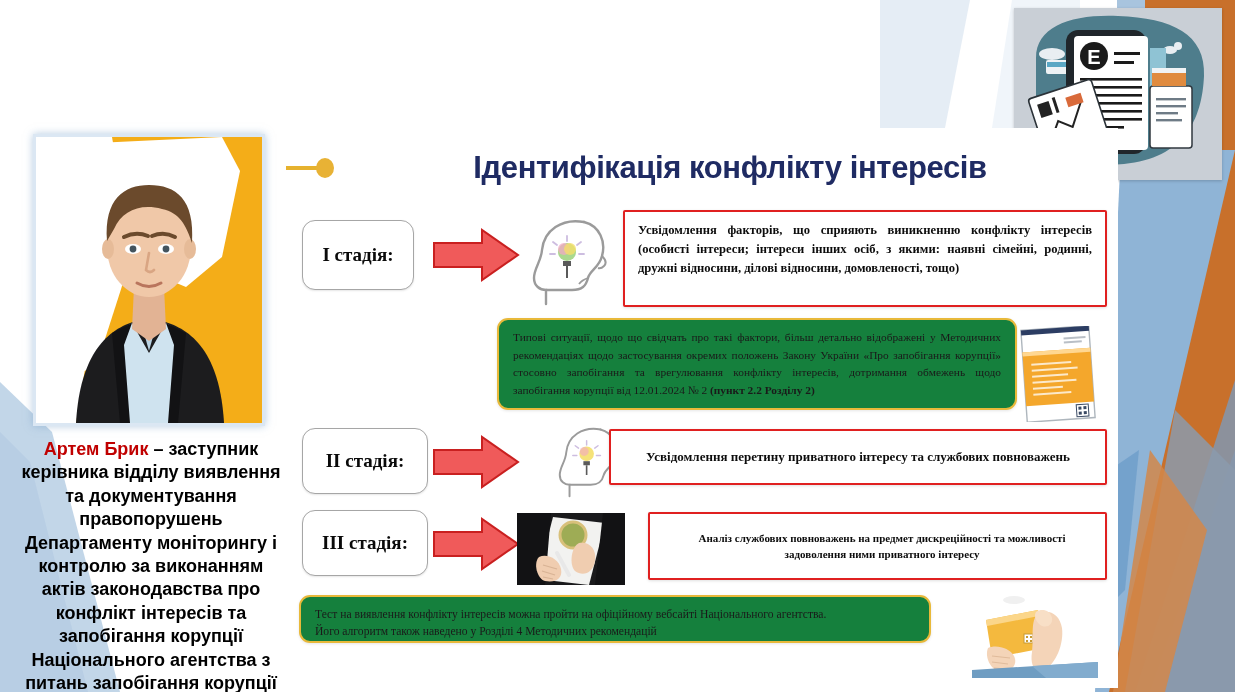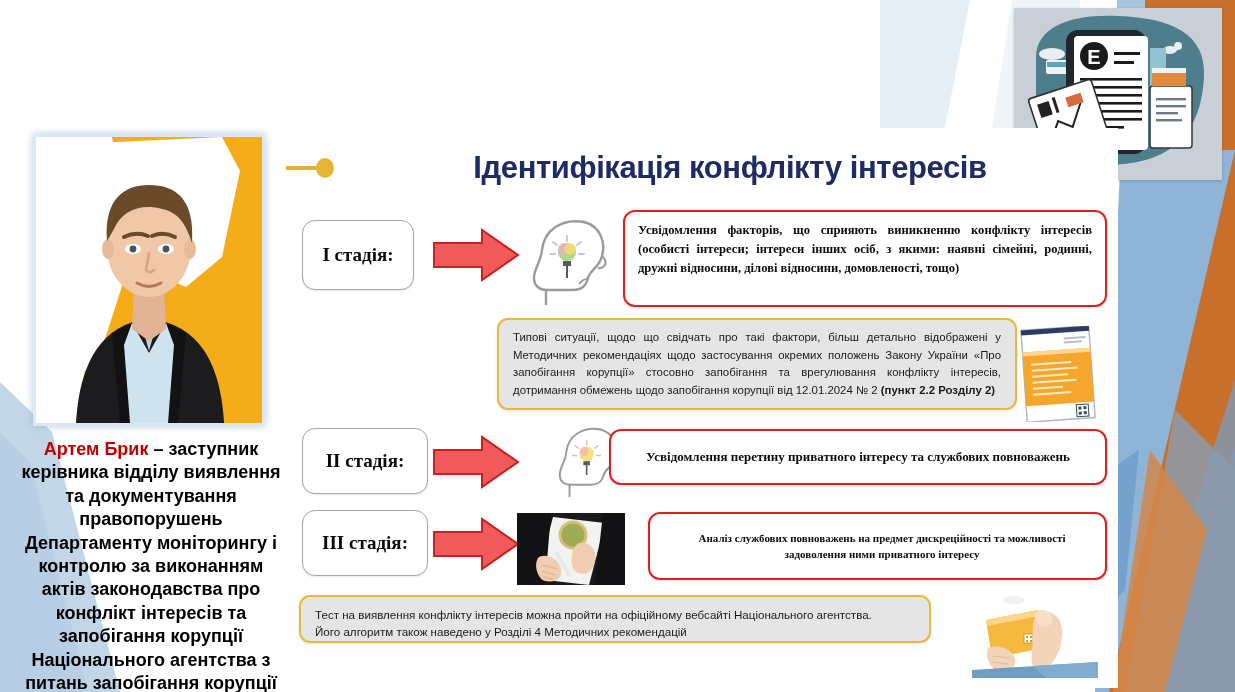--- a/index.html
+++ b/index.html
@@ -136,37 +136,37 @@
   }
 
   .arrow {
     position: absolute;
     width: 88px; height: 56px;
   }
 
   .redbox {
     position: absolute;
     border: 2.6px solid #e02020;
-    border-radius: 12px;
+    border-radius: 2px;
     background: #ffffff;
     color: #0c0c0c;
     font-family: "Liberation Serif", serif;
     font-weight: bold;
     box-shadow: 0 1px 3px rgba(0,0,0,.12);
   }
   .redbox .inner { padding: 9px 13px; }
   .just { text-align: justify; text-align-last: left; }
 
   .yellowbox {
     position: absolute;
     border: 2.4px solid #e8b93a;
     border-radius: 11px;
-    background: #e5e5e5;
+    background: #15803d;
     color: #1a1a1a;
-    font-family: Liberation Sans, sans-serif;
+    font-family: Liberation Serif, serif;
     box-shadow: 0 1px 3px rgba(0,0,0,.10);
   }
   .yellowbox .inner { padding: 9px 14px; }
 
   .thumb {
     position: absolute;
     overflow: hidden;
     background: #ffffff;
   }
 

